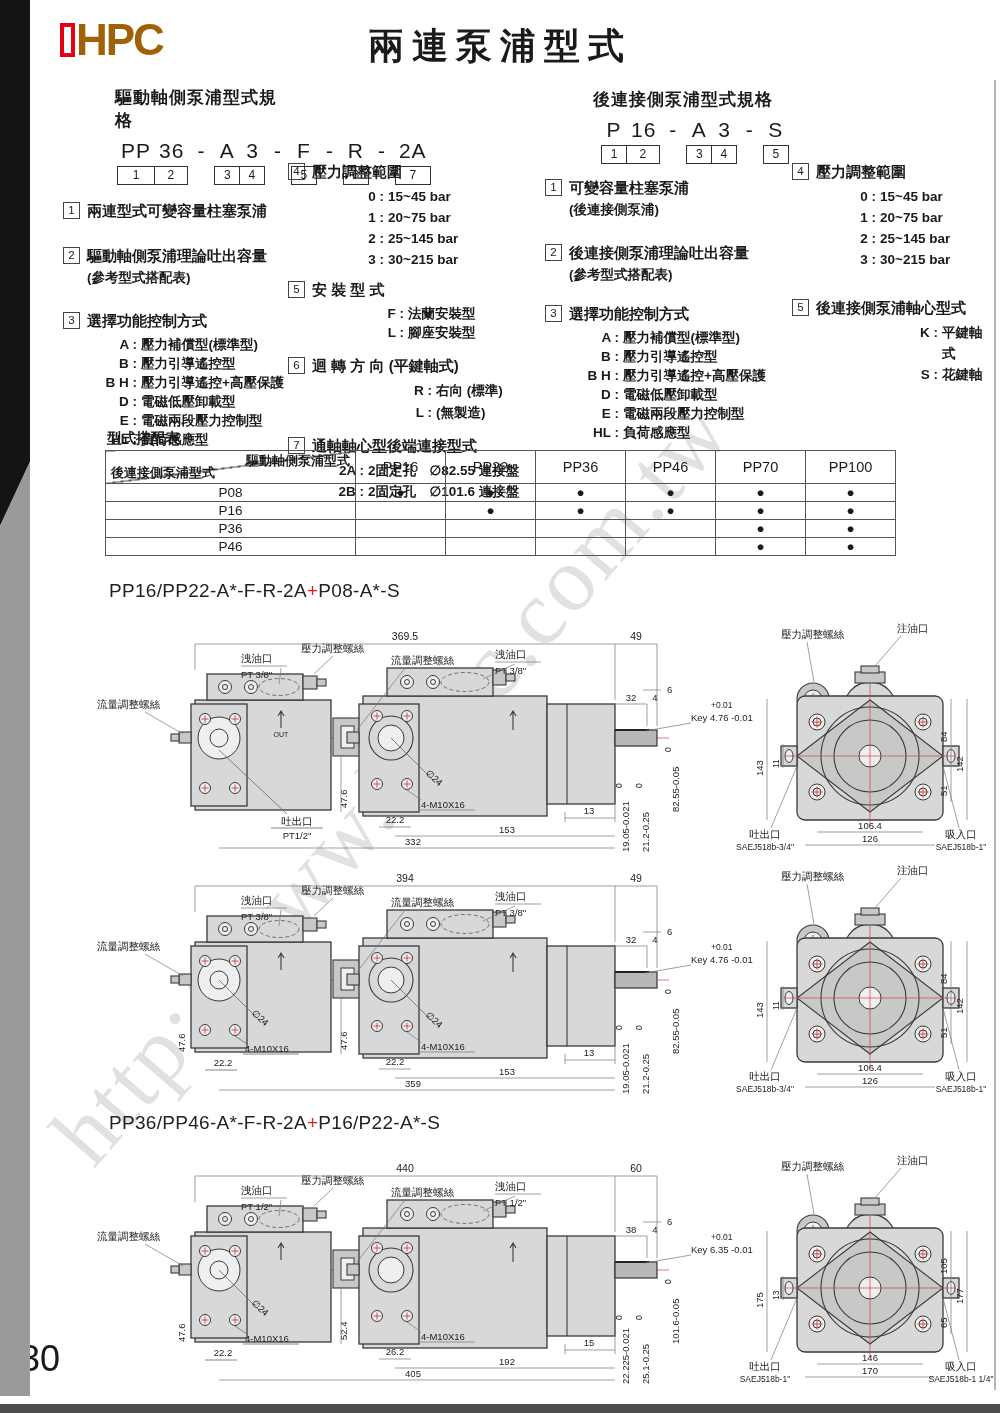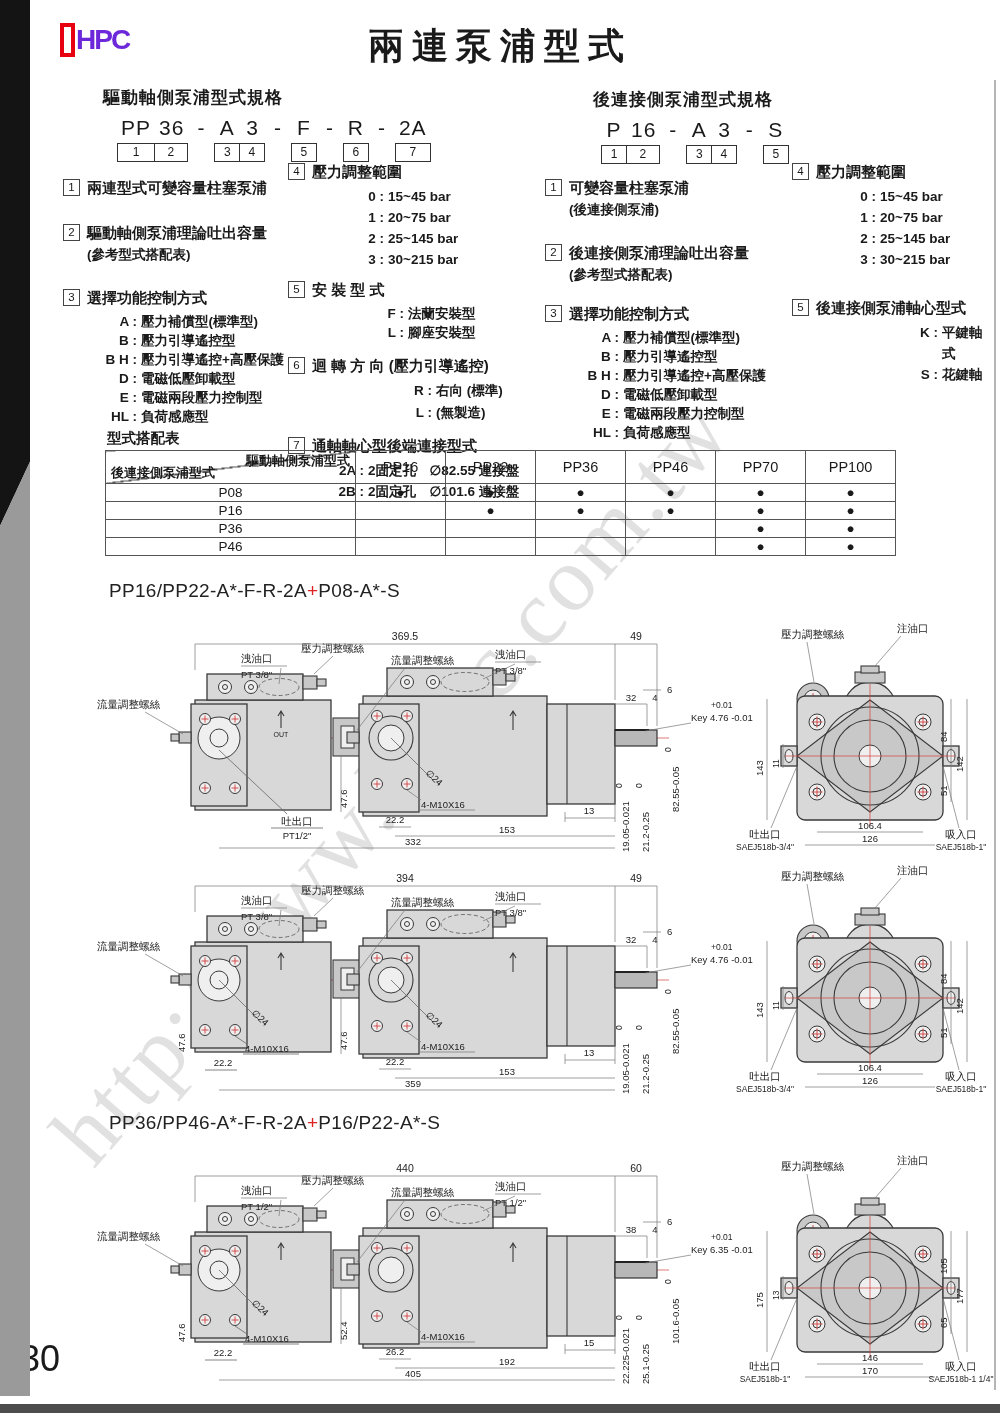--- a/index.html
+++ b/index.html
@@ -10,21 +10,21 @@
 .bar-diag{position:absolute;left:0;top:462px;width:30px;height:72px;background:linear-gradient(115deg,#141414 46%,#9a9a9a 47%);z-index:2}
 .bar-gray{position:absolute;left:0;top:534px;width:30px;height:862px;background:#9a9a9a;z-index:2}
 .bottom-bar{position:absolute;left:0;top:1404px;width:1000px;height:9px;background:#4d4d4d;z-index:2}
 .right-edge{position:absolute;left:994px;top:80px;width:2px;height:1310px;background:#b5b5b5;z-index:1}
 
 .watermark{position:absolute;left:30px;top:1115px;z-index:0;font-family:"Liberation Serif",serif;font-size:92px;letter-spacing:3px;color:#bdbdbd;opacity:.45;white-space:nowrap;transform:rotate(-49deg);transform-origin:left top}
 .content{position:relative;z-index:1}
 
 .logo{position:absolute;left:60px;top:18px;display:flex;align-items:center;z-index:3}
 .logo-mark{display:inline-block;width:15px;height:34px;border:4px solid #e60012;margin-right:1px}
-.logo-text{font-size:28px;font-weight:bold;color:#6d28d9;letter-spacing:-2px;line-height:44px}
+.logo-text{font-size:44px;font-weight:bold;color:#a16207;letter-spacing:-2px;line-height:44px}
 .page-title{position:absolute;left:0;right:0;top:22px;text-align:center;font-size:36px;font-weight:bold;letter-spacing:8px}
 
 .col{position:absolute}
 .spec-title{font-size:17px;font-weight:bold;letter-spacing:1px}
 .coderow{display:flex;align-items:flex-end;margin-top:7px}
 .cc{display:flex;flex-direction:column;align-items:center}
 .ct{font-size:21px;line-height:24px;padding:0 4px;letter-spacing:1px}
 .cb{align-self:stretch;margin-top:3px;border:1.5px solid #333;font-size:12px;line-height:16px;height:19px;min-width:26px;text-align:center}
 .cc.join .cb{margin-left:-1.5px}
 .cc.dash .ct{padding:0 7px}
@@ -106,21 +106,21 @@
 
 <div class="content">
 
   <div class="logo">
     <span class="logo-mark"></span>
     <span class="logo-text">HPC</span>
   </div>
   <div class="page-title">兩連泵浦型式</div>
 
   <div class="col" style="left:63px;top:86px;width:228px">
-    <div class="spec-title" style="margin-left:40px">驅動軸側泵浦型式規格</div>
+    <div class="spec-title" style="margin-left:52px">驅動軸側泵浦型式規格</div>
     <div class="coderow" style="margin-left:54px">
       <div class="cc">
           <span class="ct">PP</span>
           <span class="cb">1</span>
         </div>
       <div class="cc join">
           <span class="ct">36</span>
           <span class="cb">2</span>
         </div>
       <div class="cc dash">
@@ -244,21 +244,21 @@
           <div class="opt o-mount">
               <span class="k">L :</span>
               <span class="v">腳座安裝型</span>
             </div>
         </div>
       </div>
     </div>
     <div class="item" style="margin-top:14px">
       <span class="nb">6</span>
       <div class="ibody">
-        <div class="ititle">迴 轉 方 向 (壓力引導遙控)</div>
+        <div class="ititle">迴 轉 方 向 (平鍵軸式)</div>
         <div class="opts">
           <div class="opt o-rot">
               <span class="k">R :</span>
               <span class="v">右向 (標準)</span>
             </div>
           <div class="opt o-rot">
               <span class="k">L :</span>
               <span class="v">(無製造)</span>
             </div>
         </div>

